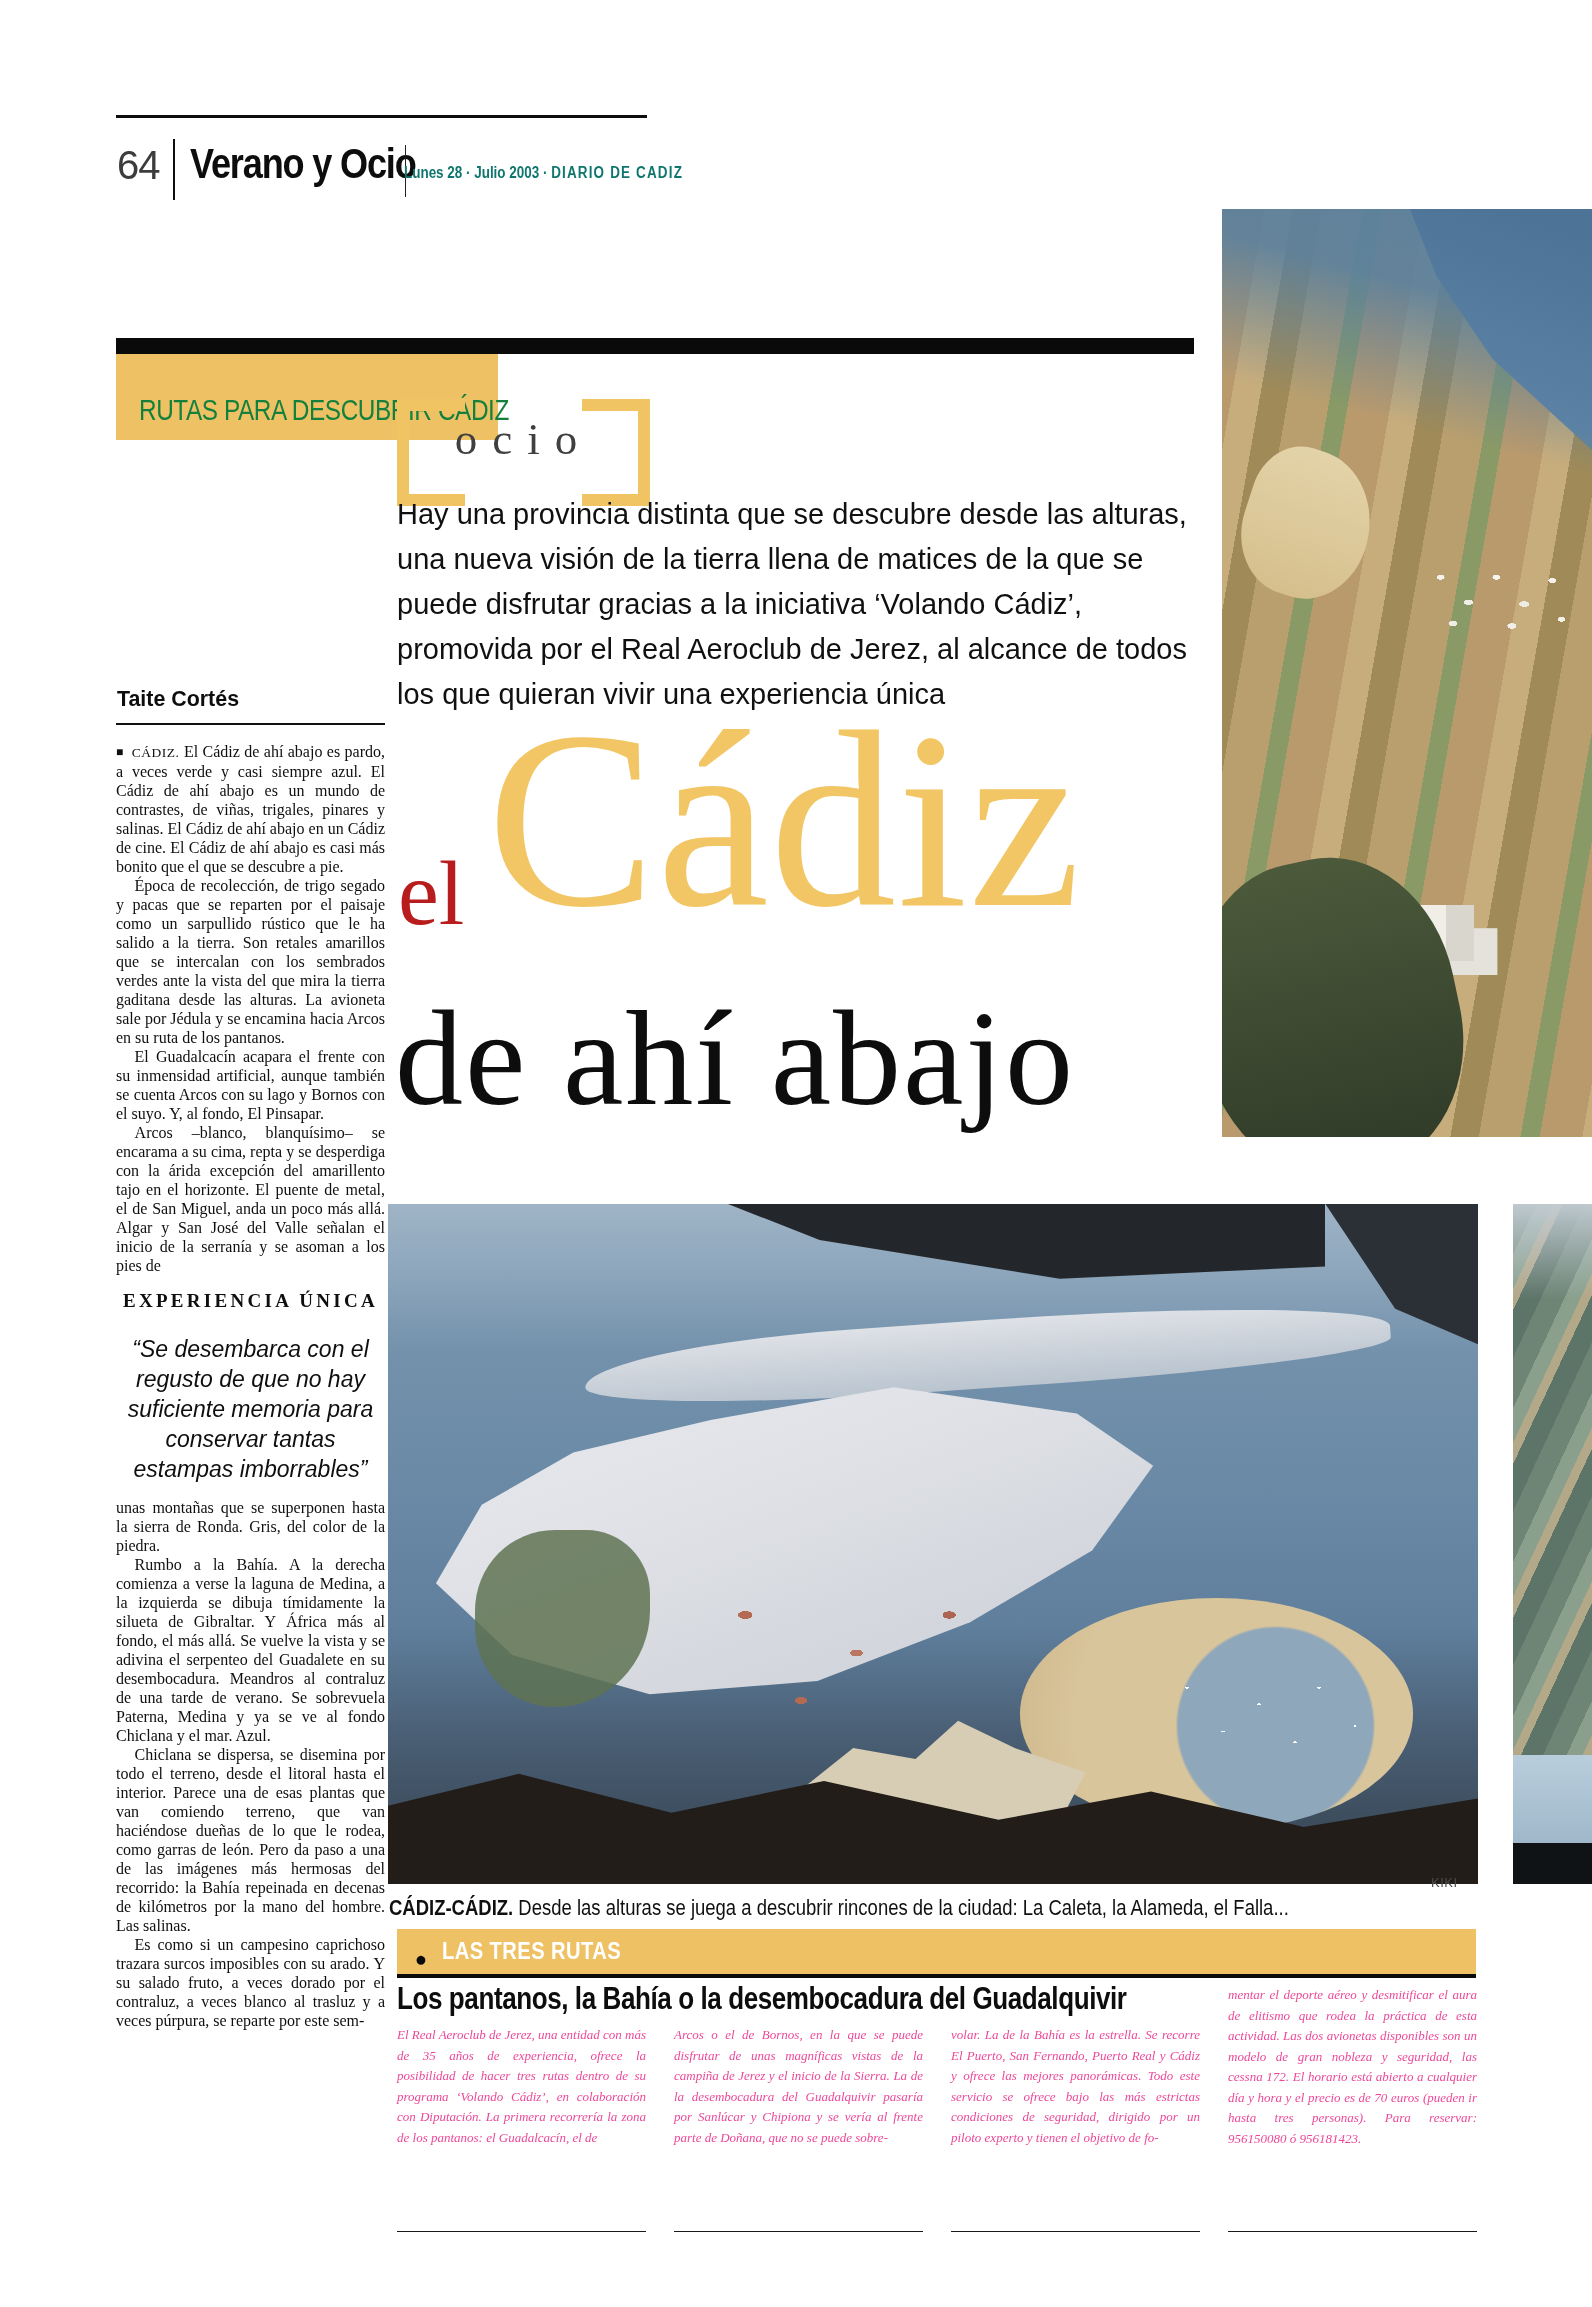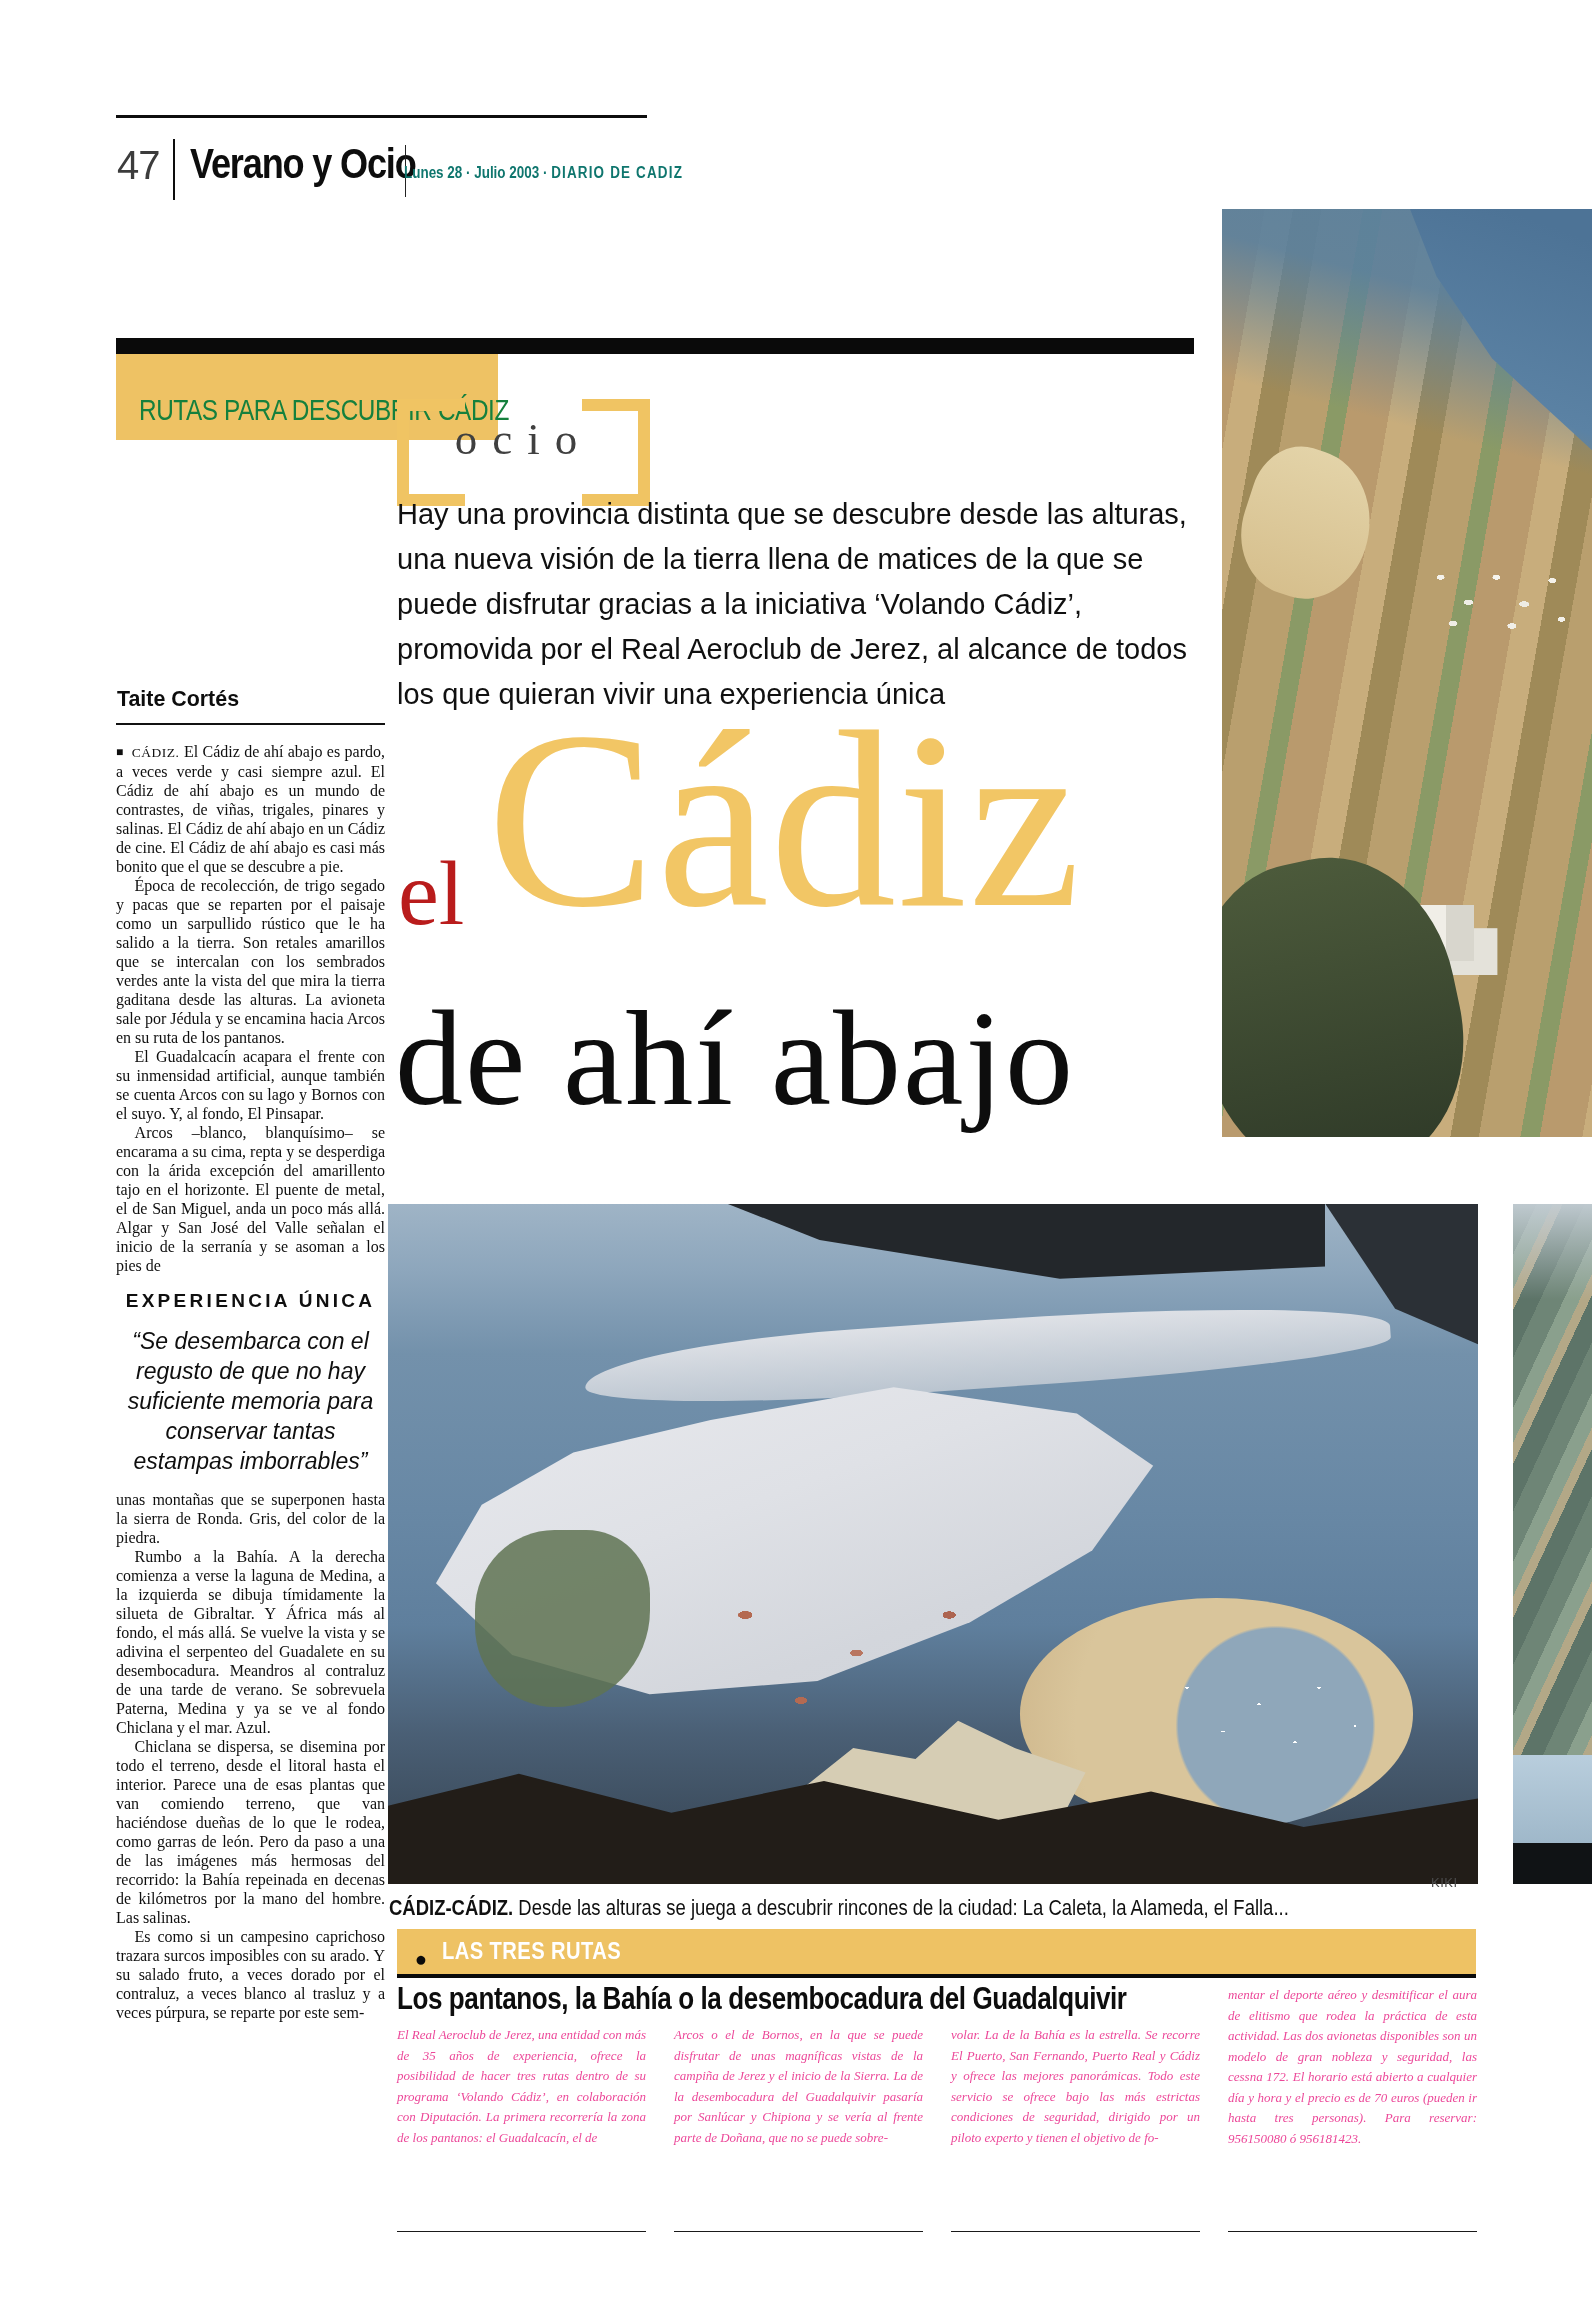--- a/index.html
+++ b/index.html
@@ -37,21 +37,21 @@
   
   .byline{left:117px;top:687px;font-size:21.4px;font-weight:bold;color:#0d0d0d;}
   .byline-rule{left:116px;top:723px;width:269px;height:1.9px;background:#111;}
   .leftcol{left:116px;top:742px;width:269px;height:1519px;overflow:hidden;
            font-size:16px;line-height:19px;text-align:justify;color:#0f0f0f;}
   .leftcol p{margin:0;}
   .leftcol p.ind{text-indent:18.6px;}
   .lead-marker{font-size:12px;vertical-align:1.4px;letter-spacing:3.7px;}
   .lead-loc{font-size:13.5px;letter-spacing:0.5px;}
   .pullquote{margin:16px 0 14px 0;text-align:center;}
-  .pq-head{font-family:Liberation Sans, sans-serif;font-weight:bold;font-size:19px;letter-spacing:3.3px;margin-bottom:16px;white-space:nowrap;}
+  .pq-head{font-family:Liberation Serif, serif;font-weight:bold;font-size:19px;letter-spacing:3.3px;margin-bottom:24px;white-space:nowrap;}
   .pq-quote{font-family:"Liberation Sans",sans-serif;font-style:italic;font-size:23px;line-height:30px;text-align:center;}
 
   
   .hl-el{left:398px;top:840px;font-size:92px;color:#b91c1c;}
   .hl-cadiz{left:487px;top:675px;font-size:253px;color:#f2c665;letter-spacing:0.9px;}
   .hl-rest{left:395px;top:980px;font-size:136px;color:#0d0d0d;letter-spacing:1.9px;white-space:nowrap;}
 
   
   .photo{overflow:hidden;}
   .photo-tr{left:1222px;top:209px;width:370px;height:928px;
@@ -140,21 +140,21 @@
   .col2{left:674px;top:2025px;}
   .col3{left:951px;top:2025px;}
   .col4{left:1228px;top:1985px;}
   .col-rule{top:2231px;width:249px;height:1.4px;background:#1a1a1a;}
   .cr1{left:397px;} .cr2{left:674px;} .cr3{left:951px;} .cr4{left:1228px;}
 </style>
 </head>
 <body>
 
 <div class="abs top-rule"></div>
-<div class="abs page-number sans">47</div>
+<div class="abs page-number sans">64</div>
 <div class="abs hdr-bar1"></div>
 <div class="abs section-title sans"><span class="cond">Verano y Ocio</span></div>
 <div class="abs hdr-bar2"></div>
 <div class="abs dateline sans"><span class="cond"><span>Lunes 28 · Julio 2003 ·</span> <span class="brand">DIARIO DE CADIZ</span></span></div>
 
 <div class="abs black-bar"></div>
 <div class="abs kicker-banner"></div>
 <div class="abs kicker-label sans"><span class="cond">RUTAS PARA DESCUBRIR CÁDIZ</span></div>
 
 <div class="abs ocio">

